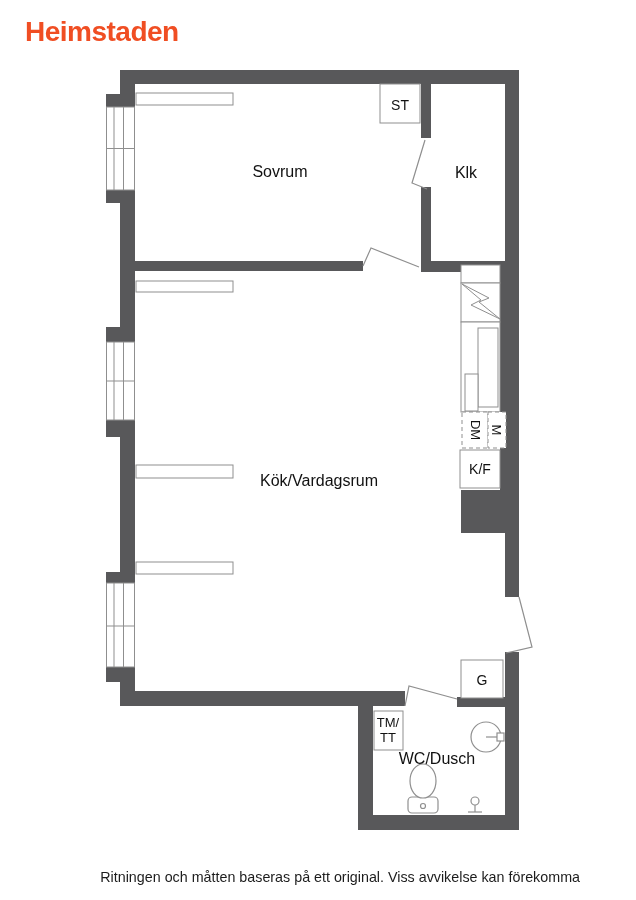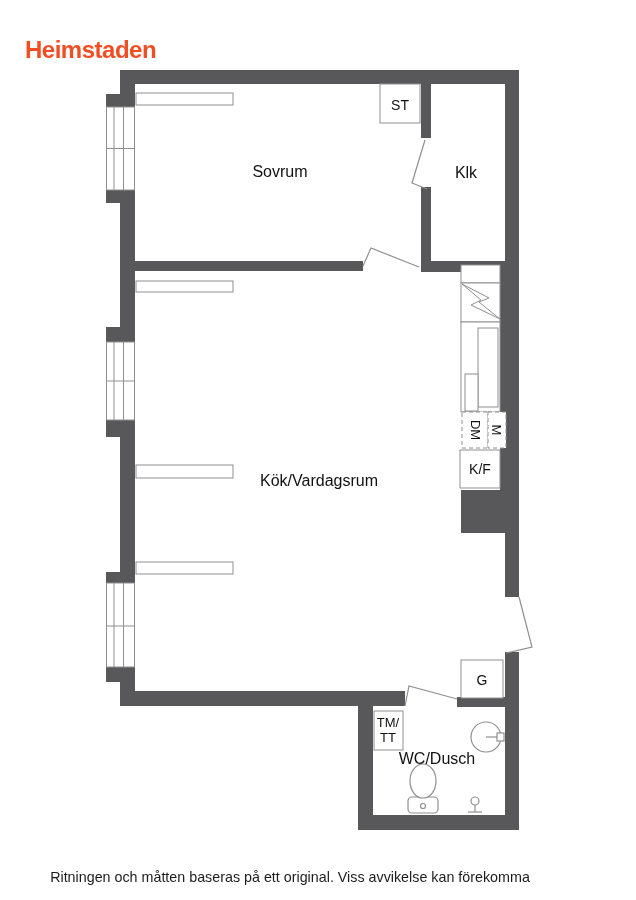--- a/index.html
+++ b/index.html
@@ -1,30 +1,30 @@
 <!DOCTYPE html>
 <html><head>
 <meta charset="utf-8">
 <style>
   html,body{margin:0;padding:0;}
   body{
     width:636px;height:900px;position:relative;background:#ffffff;
     font-family:"Liberation Sans", sans-serif;overflow:hidden;
   }
   .logo{
-    position:absolute;left:25px;top:36px;
-    font-size:24px;font-weight:bold;letter-spacing:-0.5px;color:#F04E23;
+    position:absolute;left:25px;top:16px;
+    font-size:28px;font-weight:bold;letter-spacing:-0.5px;color:#F04E23;
   }
   .plan{position:absolute;left:0;top:0;}
   .plan text{
     fill:#111111;
     font-family:"Liberation Sans", sans-serif;
   }
   .disclaimer{
-    position:absolute;left:0;top:869px;width:580px;text-align:center;
+    position:absolute;left:0;top:869px;width:580px;text-align:right;
     font-size:14.3px;color:#1c1c1c;
   }
 </style>
 </head>
 <body>
 
 <div class="logo">Heimstaden</div>
 
 <svg class="plan" width="636" height="900" viewBox="0 0 636 900" xmlns="http://www.w3.org/2000/svg">
 

